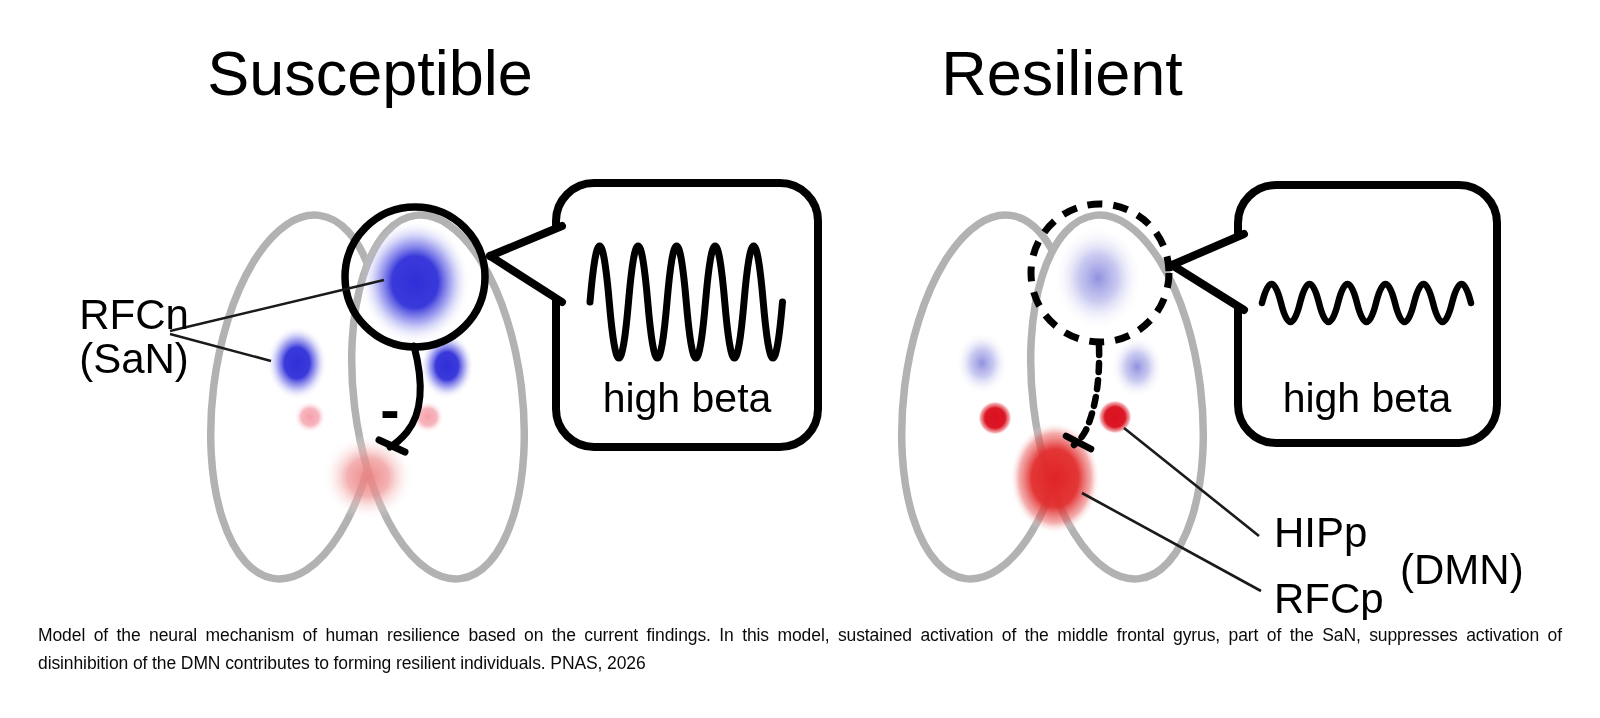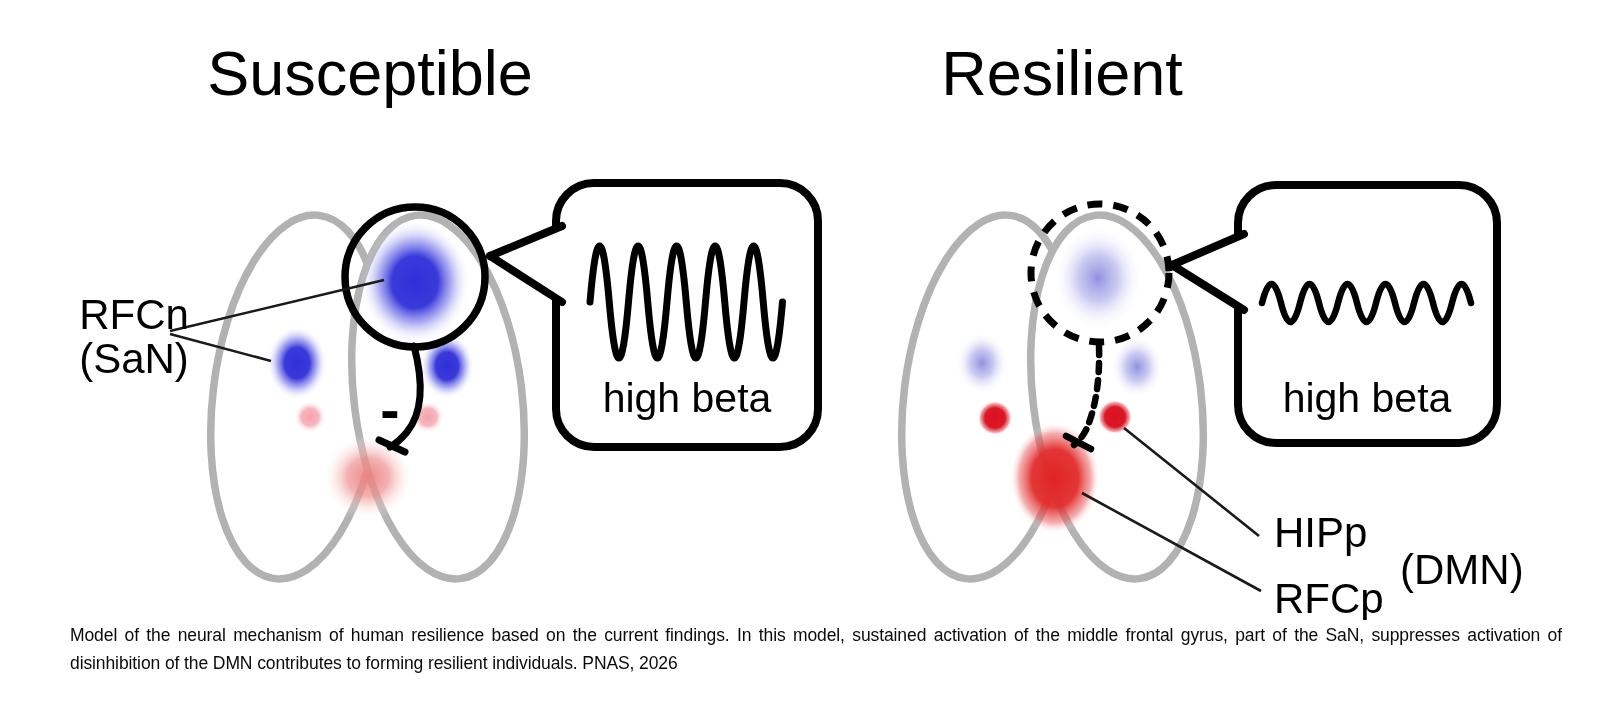--- a/index.html
+++ b/index.html
@@ -6,21 +6,21 @@
   #canvas{position:relative;width:1600px;height:718px;background:#ffffff;overflow:hidden;
           font-family:"Liberation Sans","DejaVu Sans",sans-serif;}
   #diagram{position:absolute;left:0;top:0;}
   svg text{font-family:"Liberation Sans","DejaVu Sans",sans-serif;fill:#000;}
   .title{font-size:63px;}
   .region-label{font-size:42px;}
   .bubble-label{font-size:41px;}
   .minus{font-size:58px;font-weight:bold;}
   #caption{position:absolute;left:38px;top:622px;width:1524px;color:#0a0a0a;
            font-size:17.5px;line-height:27.5px;letter-spacing:-0.1px;}
-  .cap-line{text-align:justify;text-align-last:justify;margin-left:32px;}
+  .cap-line{text-align:justify;text-align-last:justify;}
   .cap-line.last{text-align:left;text-align-last:left;}
 </style>
 </head>
 <body>
 
 <div id="canvas">
 
 <svg id="diagram" width="1600" height="620" viewBox="0 0 1600 620">
   <defs>
     <radialGradient id="gBlue">

